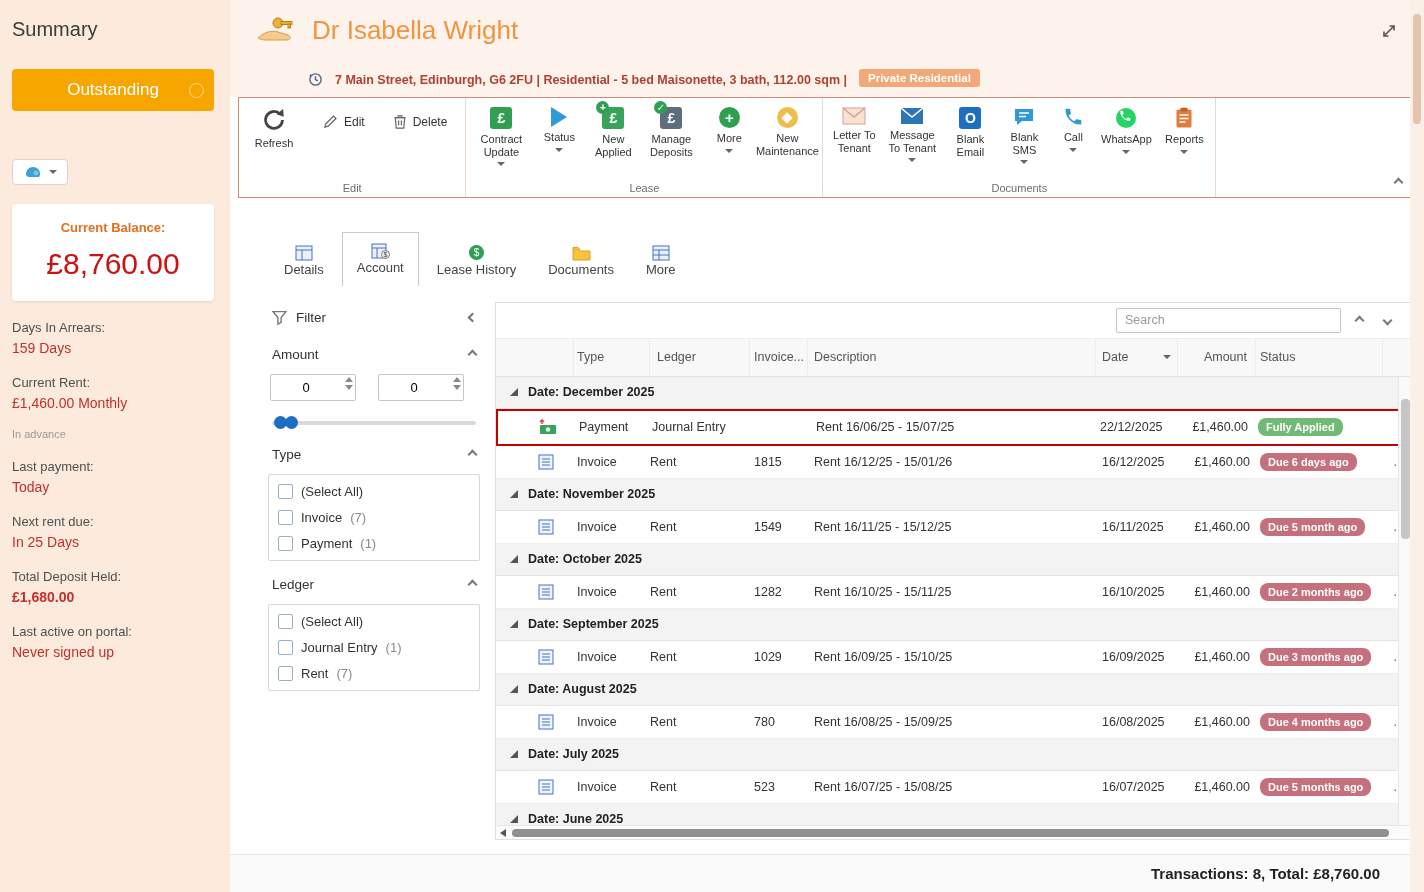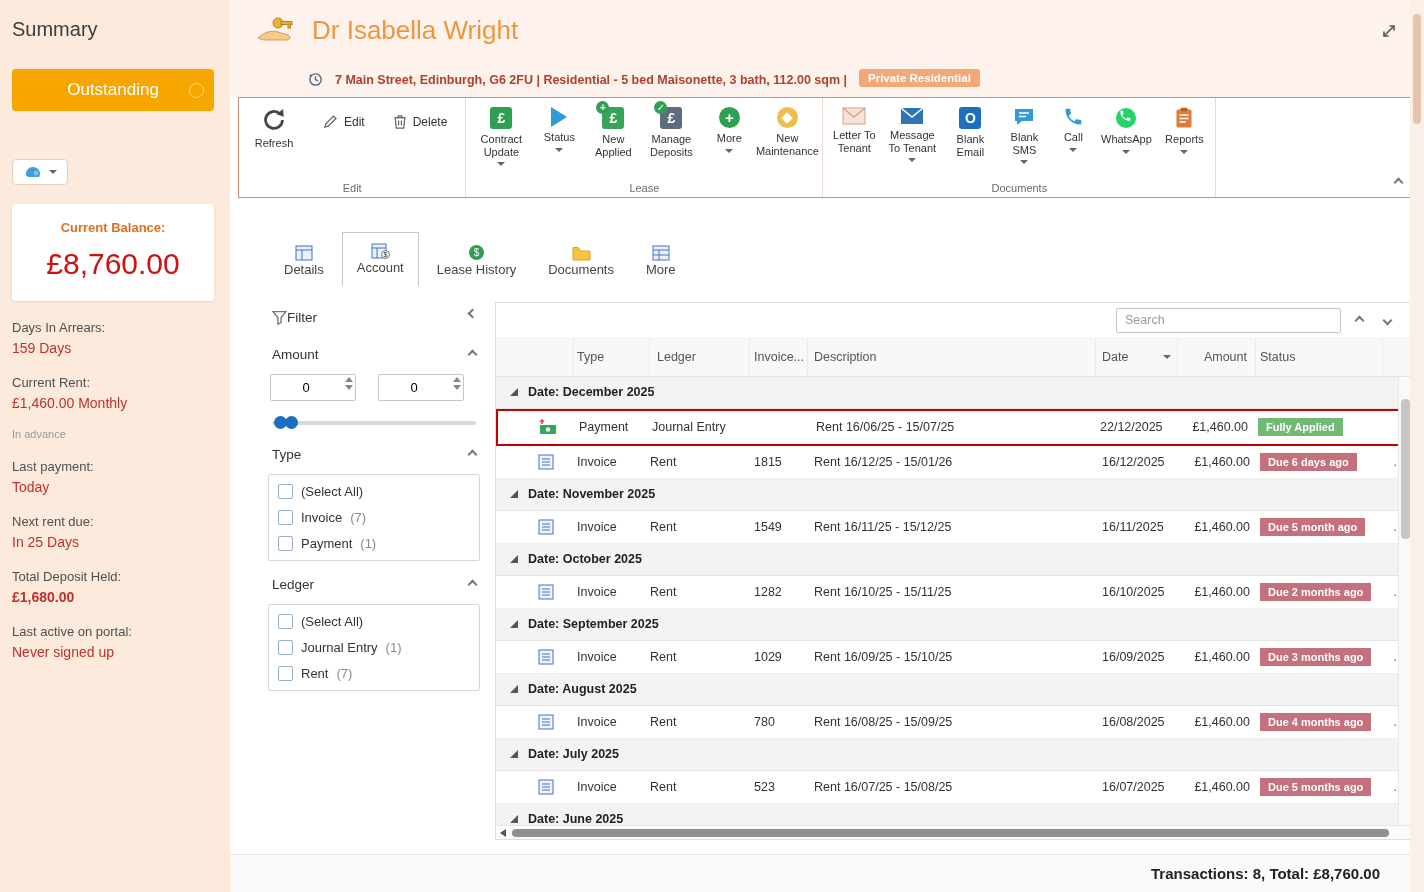--- a/index.html
+++ b/index.html
@@ -65,21 +65,21 @@
   
   .tabs { display:flex; gap:4px; margin:34px 0 0 40px; align-items:flex-end; }
   .tab { display:flex; align-items:center; gap:1px; font-size:13px; color:#444; padding:9px 14px; cursor:pointer;flex-direction:column; }
   .tab.active { background:#fff; border:1px solid #c9c9c9; border-bottom:none; padding:10px 14px 11px; }
 
   
   .content { display:flex; margin:16px 12px 0 38px; flex:1; align-items:flex-start; }
 
   
   .fpanel { width:212px; min-width:212px; padding-top:2px; }
-  .f-head { display:flex; padding:6px 4px; }
+  .f-head { display:flex; align-items:center; gap:9px; padding:6px 4px; }
   .f-head .f-title { font-size:13.5px; color:#333; flex:1; }
   .f-sec { display:flex; align-items:center; margin-top:16px; padding:0 4px; }
   .f-sec .f-name { font-size:13.5px; color:#333; flex:1; }
   .amount-row { display:flex; gap:22px; margin-top:12px; padding:0 2px; }
   .numbox { width:86px; height:27px; border:1px solid #c6c6c6; border-radius:2px; position:relative; background:#fff; }
   .numbox input { width:100%; height:100%; border:none; outline:none; font-size:13px; text-align:center; padding-right:14px; background:transparent; font-family:inherit;}
   .spinners { position:absolute; right:2px; top:2px; display:flex; flex-direction:column; gap:3px; }
   .sp-up { width:0; height:0; border-left:4px solid transparent; border-right:4px solid transparent; border-bottom:5px solid #888; cursor:pointer;}
   .sp-down { width:0; height:0; border-left:4px solid transparent; border-right:4px solid transparent; border-top:5px solid #888; cursor:pointer;}
   .slider { position:relative; height:16px; margin:14px 4px 0; }
@@ -109,21 +109,21 @@
   .c-type { width:76px;  min-width:76px;  padding-left:3px; }
   .c-ledg { width:100px; min-width:100px; }
   .c-inv  { width:58px;  min-width:58px;  padding-left:4px; }
   .c-desc { flex:1; padding-left:6px; }
   .c-date { width:82px;  min-width:82px;  padding-left:6px; }
   .c-amt  { width:78px;  min-width:78px;  text-align:right; padding-right:6px; justify-content:flex-end; display:flex;}
   .c-stat { width:127px; min-width:127px; padding-left:4px; display:flex; align-items:center;}
   .c-more { width:28px;  min-width:28px;  color:#666; text-align:center; }
   .hc.c-amt { padding-right:8px; }
   .hc.c-date { justify-content:space-between; padding-right:6px; }
-  .badge { color:#fff; font-size:11px; font-weight:bold; padding:3px 8px; border-radius:0; white-space:nowrap; }
+  .badge { color:#fff; font-size:11px; font-weight:bold; padding:3px 8px; border-radius:8px; white-space:nowrap; }
   .badge.green { background:#71ba75; }
   .badge.red { background:#c4717d; }
 
   
   .g-vscroll { position:absolute; right:0; top:0; bottom:0; width:13px; background:#f9f9f9; border-left:1px solid #e8e8e8; }
   .g-vscroll .vthumb { position:absolute; top:22px; left:2px; width:9px; height:140px; background:#c6c6c6; border-radius:4px; cursor:pointer; }
   .g-hscroll { height:14px; border-top:1px solid #e6e6e6; position:relative; background:#fbfbfb; }
   .g-hscroll .harrow-l { position:absolute; left:4px; top:3px; width:0; height:0; border-top:4px solid transparent; border-bottom:4px solid transparent; border-right:6px solid #555; cursor:pointer; }
   .g-hscroll .hthumb { position:absolute; left:16px; right:22px; top:3px; height:8px; background:#8f8f8f; border-radius:4px; cursor:pointer; }
   .page-scroll { position:absolute; right:0; top:0; width:14px; height:100%; background:#fbf0e8; }

